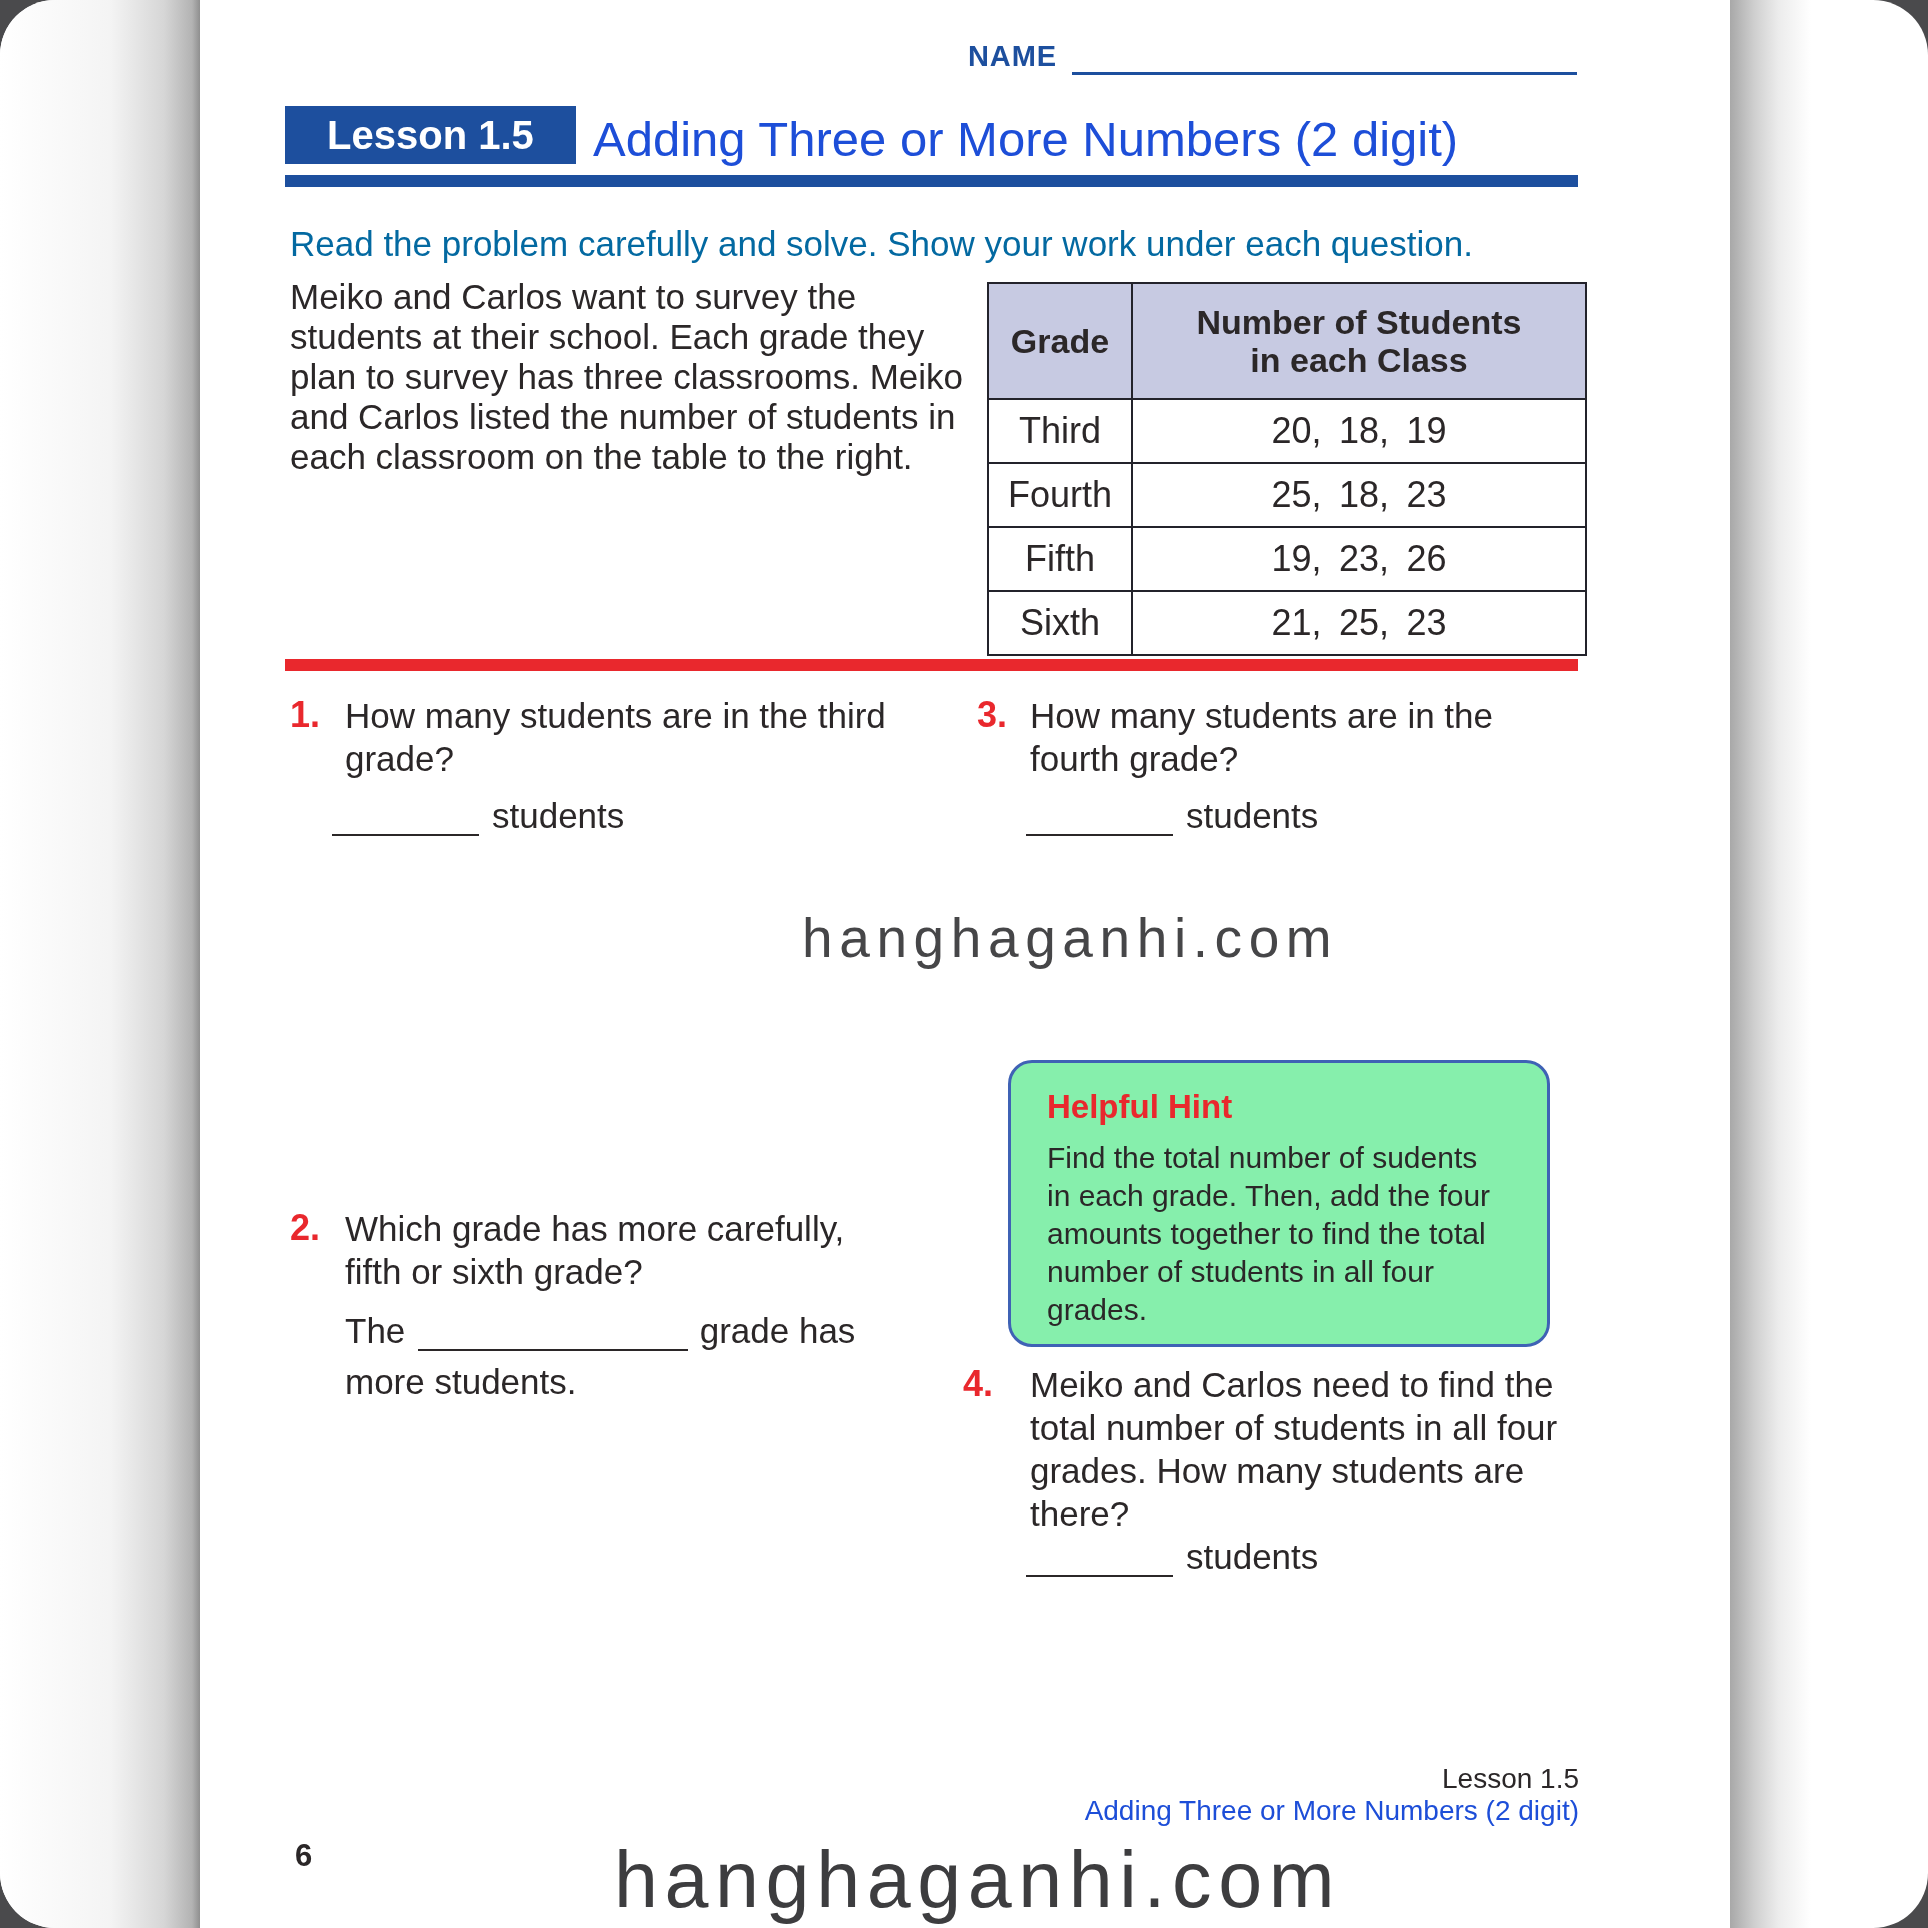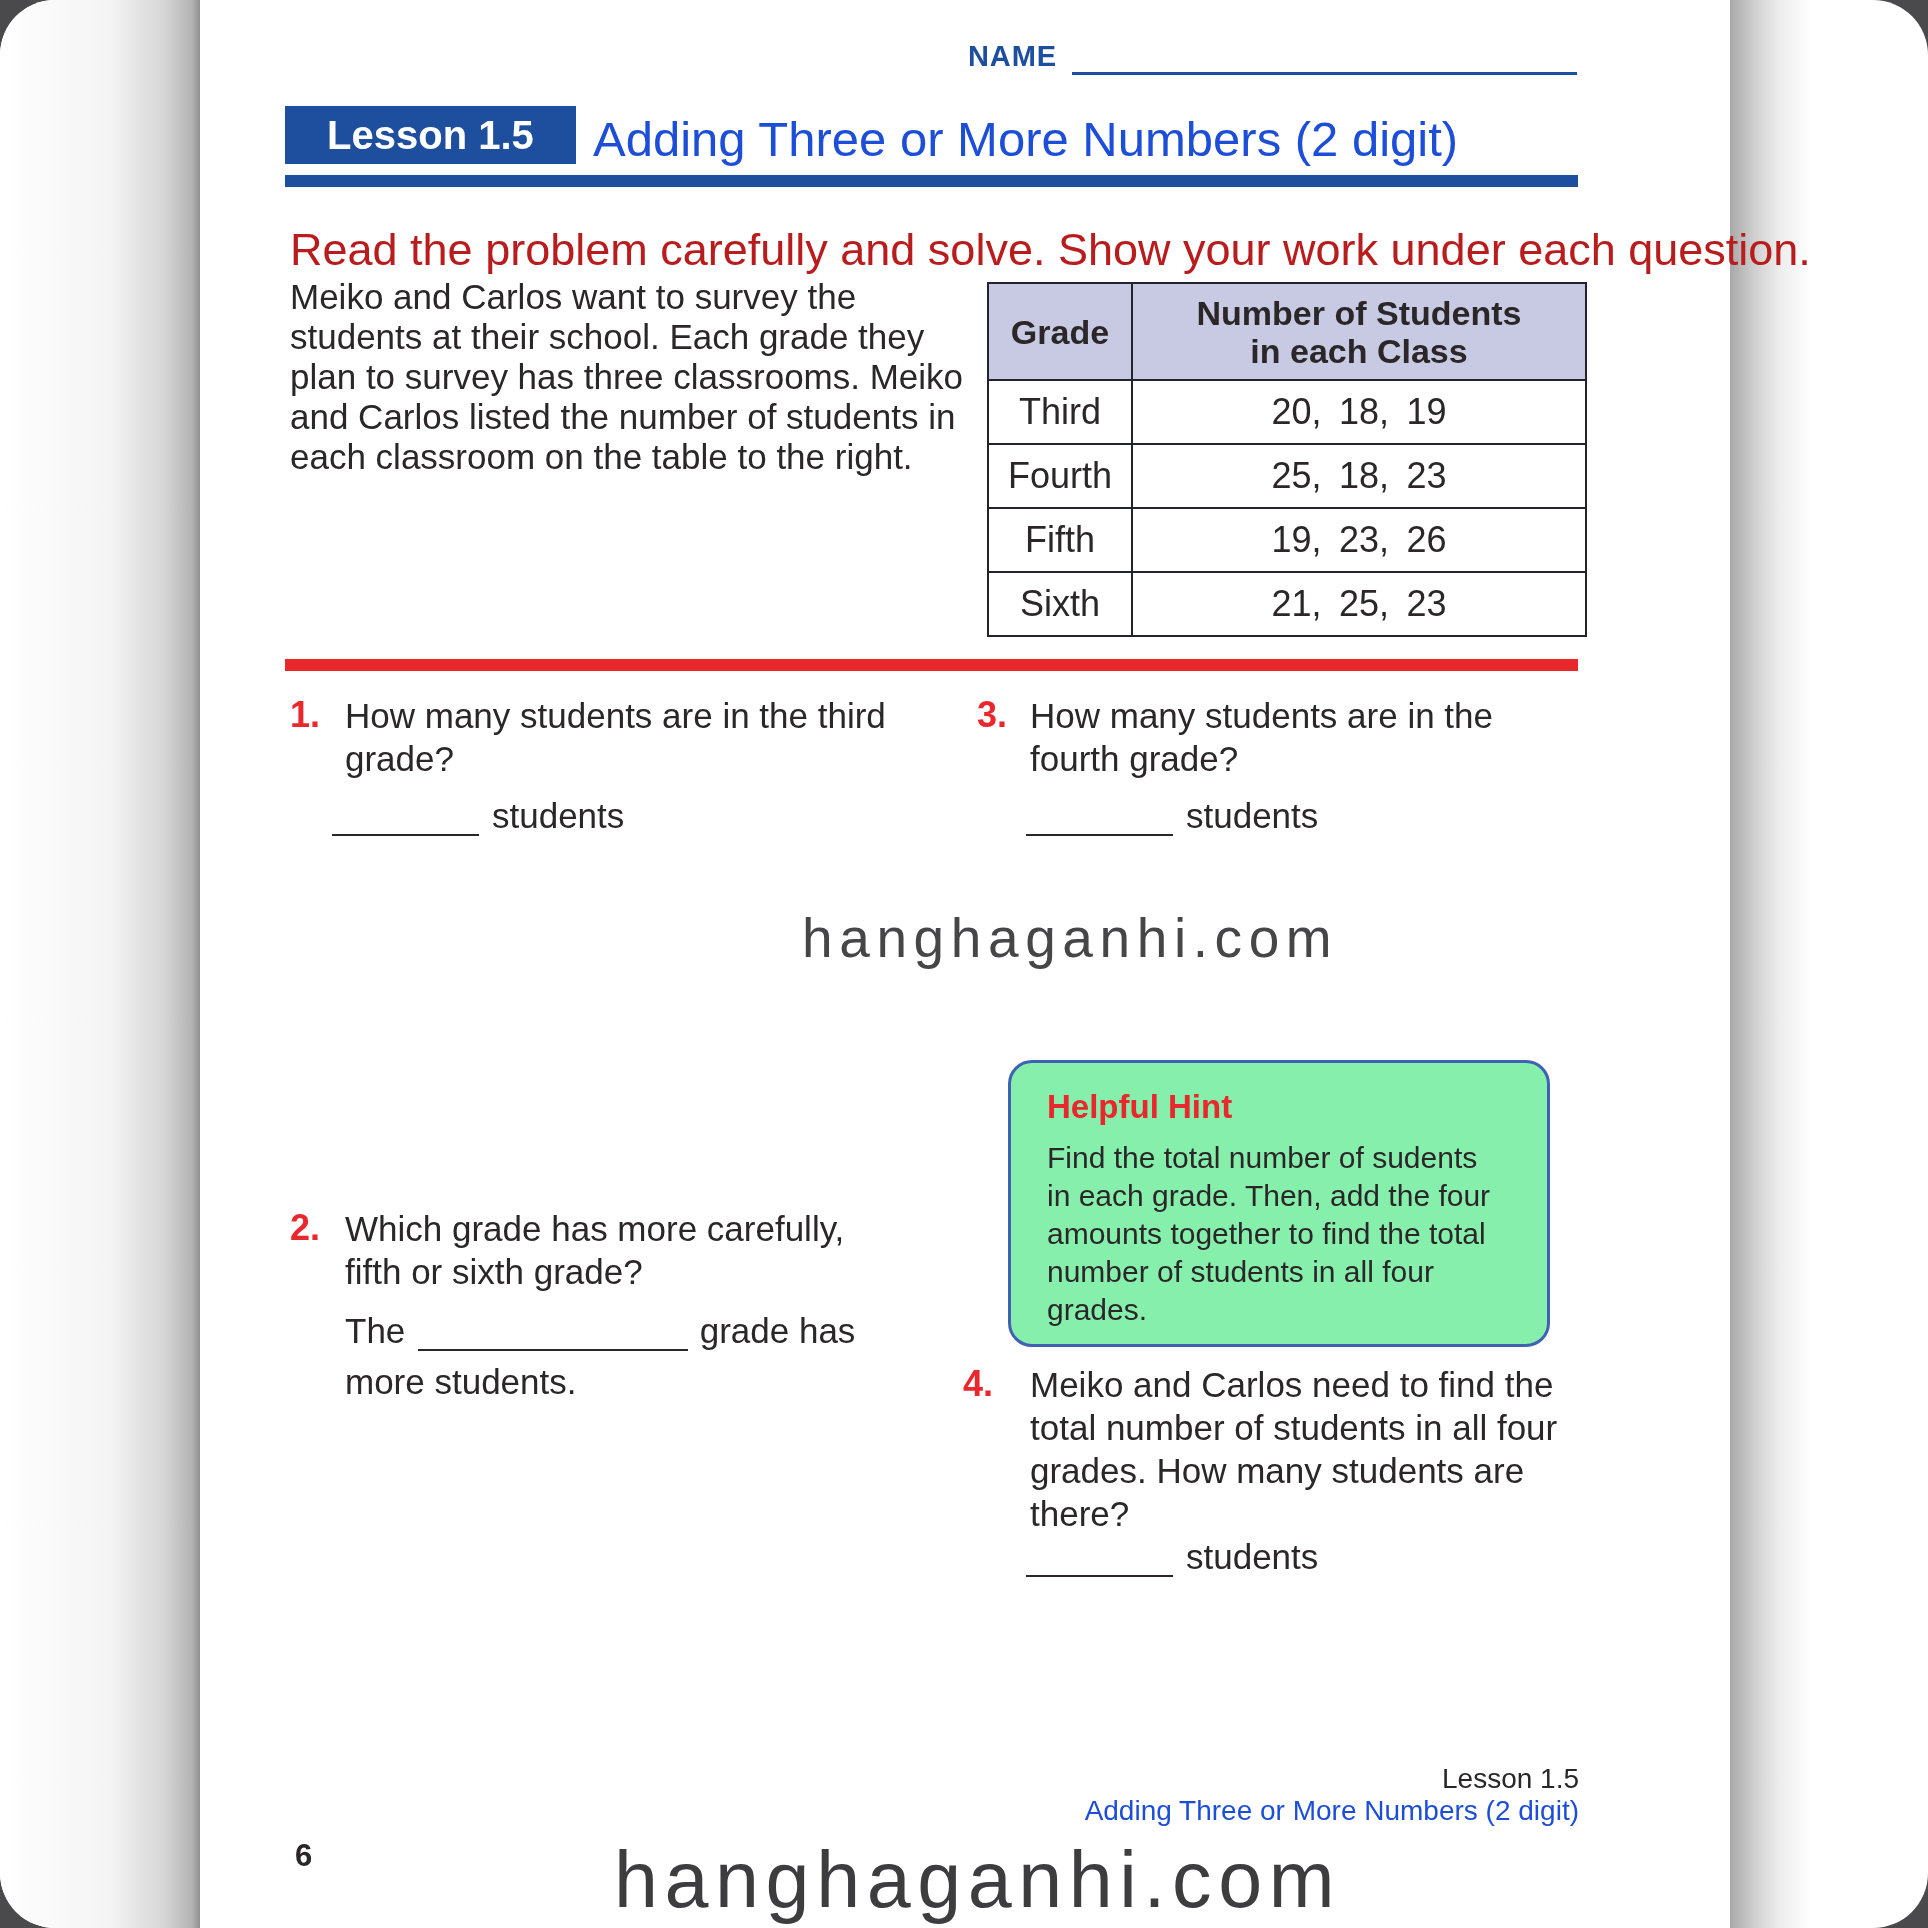--- a/index.html
+++ b/index.html
@@ -14,21 +14,21 @@
   .blue{color:#1d4f9e;}
   .red{color:#1d4ed8;}
   .name-label{font-size:29px;font-weight:bold;letter-spacing:0.9px;}
   .name-line{border-bottom:3.8px solid #1d4f9e;}
   .badge{background:#1d4f9e;color:#ffffff;font-weight:bold;font-size:40px;
          display:flex;align-items:center;justify-content:center;}
   .lesson-title{font-size:49px;}
   .rule{height:12.2px;}
   .rule.b{background:#1d4f9e;}
   .rule.r{background:#e9282d;}
-  .instruction{font-size:45px;color:#b91c1c;}
+  .instruction{font-size:35px;color:#0369a1;}
   .para div{font-size:35px;line-height:40px;}
   table.grades{border-collapse:collapse;}
   table.grades th,table.grades td{border:2.8px solid #23232b;text-align:center;vertical-align:middle;}
   table.grades th{background:#c7cae2;font-weight:bold;font-size:34px;line-height:38px;}
   table.grades td{font-size:36px;word-spacing:7.5px;background:#ffffff;}
   .c1{width:140px;}
   .c2{width:450px;}
   .qnum{font-size:36px;font-weight:bold;color:#e9282d;}
   .qtext div{font-size:35px;line-height:43px;}
   .answer{display:flex;align-items:flex-end;font-size:35px;}
@@ -62,21 +62,21 @@
     <div class="abs para" style="left:290px;top:277px;">
       <div>Meiko and Carlos want to survey the</div>
       <div>students at their school. Each grade they</div>
       <div>plan to survey has three classrooms. Meiko</div>
       <div>and Carlos listed the number of students in</div>
       <div>each classroom on the table to the right.</div>
     </div>
 
     <table class="grades abs" style="left:987px;top:282px;">
       <tbody>
-          <tr style="height:97px;">
+          <tr style="height:116px;">
         <th class="c1">Grade</th>
         <th class="c2">
           <div>Number of Students</div>
           <div>in each Class</div>
         </th>
       </tr>
       <tr style="height:64px;">
         <td>Third</td>
         <td>20, 18, 19</td>
       </tr>

